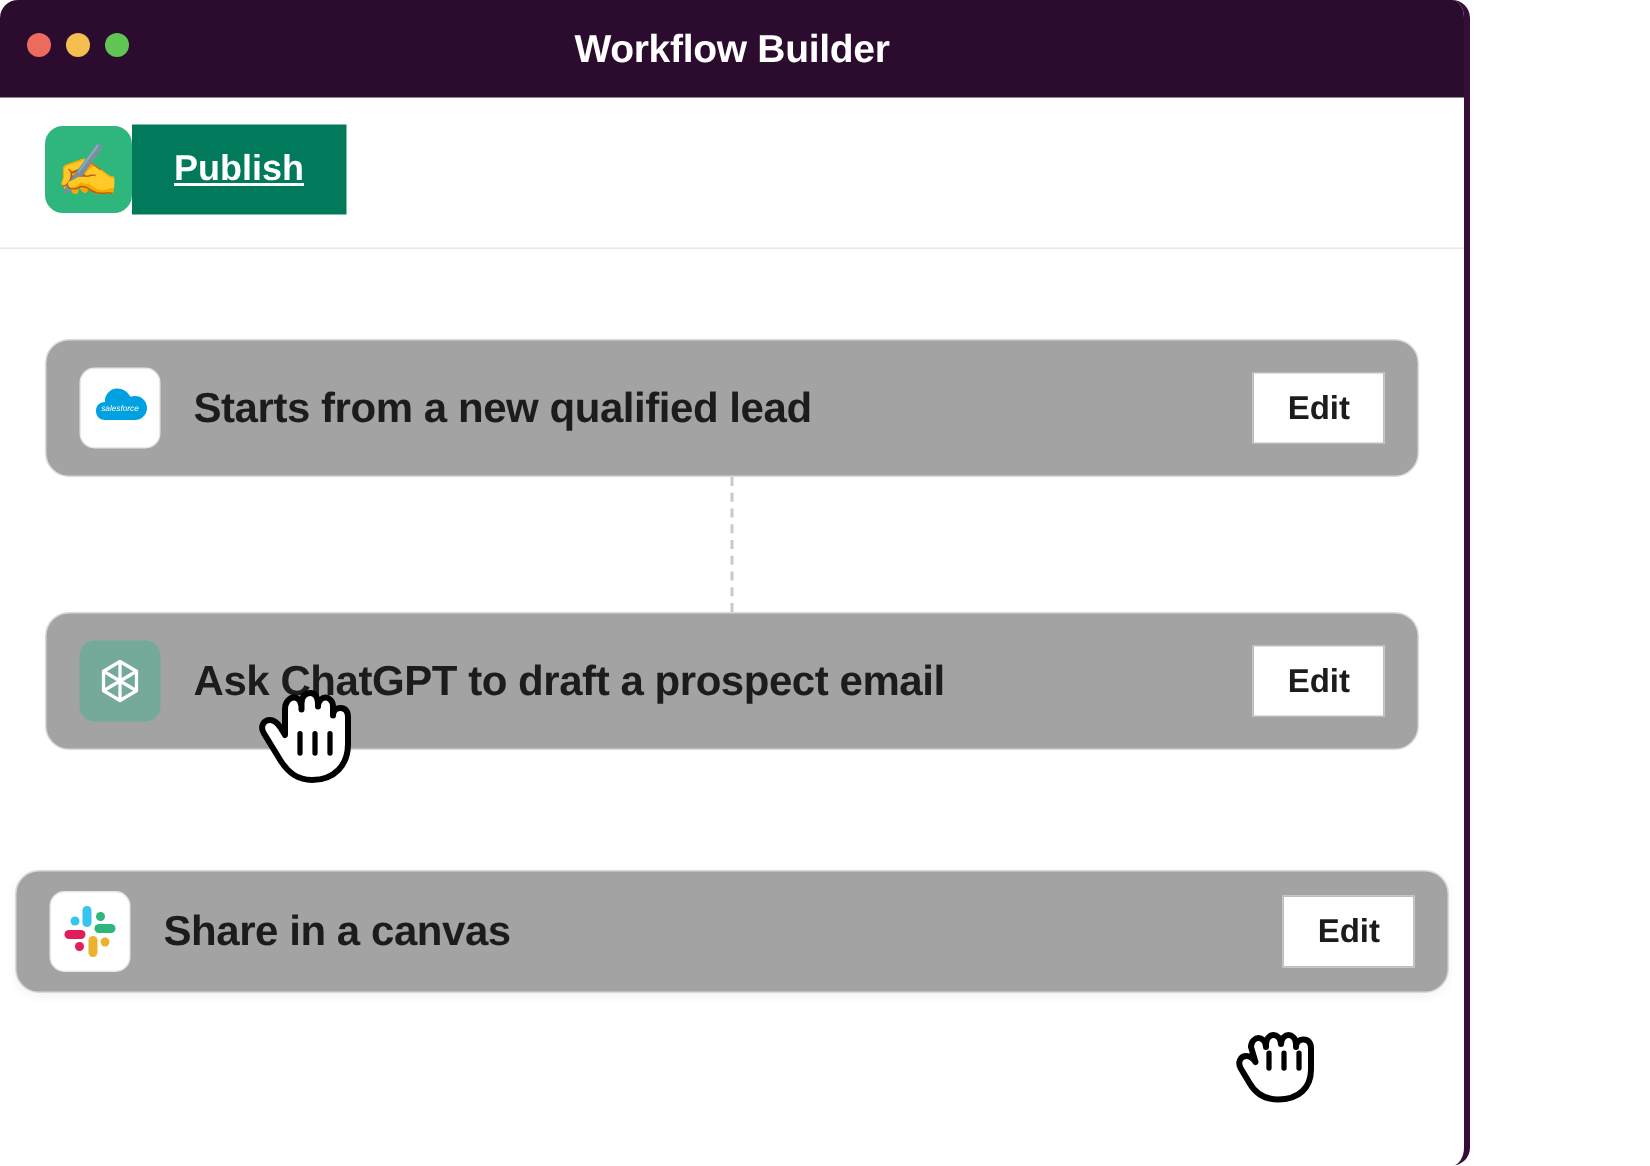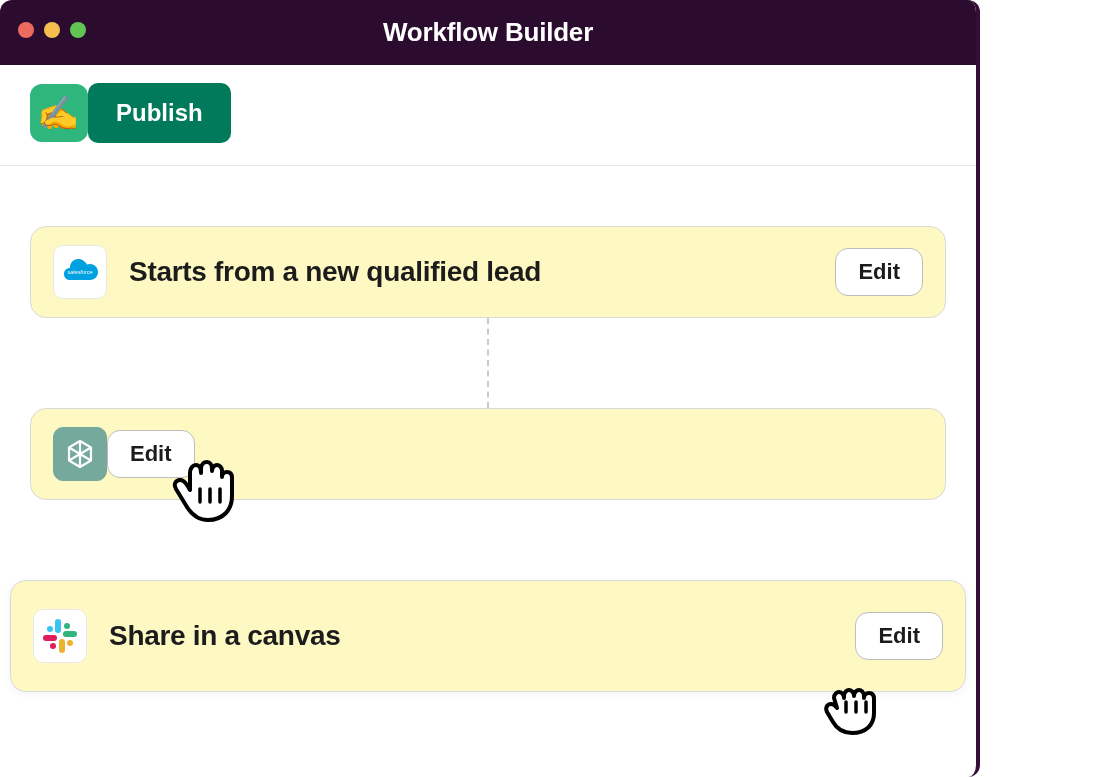--- a/index.html
+++ b/index.html
@@ -70,44 +70,45 @@
       font-size: 38px;
       font-weight: 800;
       color: #1d1c1d;
       letter-spacing: -0.5px;
       flex: 1;
     }
     .publish-btn {
       background: #007a5a;
       color: #fff;
       border: none;
-      border-radius: 10px;
+      border-radius: 0;
       padding: 16px 28px;
       font-size: 24px;
       font-weight: 700;
       cursor: pointer;
+      text-decoration: underline;
     }
     
     .steps {
       padding: 60px 30px 0 30px;
       position: relative;
     }
     .step-card {
       border: 1px solid #d9d9d9;
       border-radius: 16px;
       padding: 18px 22px;
       display: flex;
       align-items: center;
-      background: #fef9c3;
+      background: #a3a3a3;
     }
     .step-card.final {
       margin-left: -20px;
       margin-right: -20px;
       box-shadow: 0 2px 8px rgba(0,0,0,0.05);
-      padding: 28px 22px;
+      padding: 13px 22px;
       justify-content: center;
     }
     .step-icon {
       width: 54px; height: 54px;
       border-radius: 10px;
       border: 1px solid #e8e8e8;
       display: flex;
       align-items: center;
       justify-content: center;
       flex: 0 0 auto;
@@ -122,21 +123,21 @@
       font-size: 28px;
       font-weight: 700;
       color: #1d1c1d;
       flex: 1;
       letter-spacing: -0.3px;
     }
     .edit-btn {
       border: 1px solid #bdbdbd;
       background: #fff;
       color: #1d1c1d;
-      border-radius: 13px;
+      border-radius: 0;
       padding: 10px 22px;
       font-size: 22px;
       font-weight: 700;
       cursor: pointer;
     }
     .connector {
       width: 0;
       height: 90px;
       margin: 0 auto;
       border-left: 2px dashed #c9c9c9;
@@ -191,20 +192,21 @@
 
     <div class="step-card">
       <div class="step-icon openai">
         <svg width="40" height="40" viewBox="0 0 40 40">
           <g fill="none" stroke="#fff" stroke-width="2.2" stroke-linejoin="round">
             <path d="M20 7l11 6.5v13L20 33 9 26.5v-13z"></path>
             <path d="M20 7v13M20 20l11-6.5M20 20L9 13.5M20 20v13M20 20l11 6.5M20 20L9 26.5"></path>
           </g>
         </svg>
       </div>
+      <div class="step-label">Ask ChatGPT to draft a prospect email</div>
       <button class="edit-btn">Edit</button>
     </div>
 
     <div class="gap"></div>
 
     <div class="step-card final">
       <div class="step-icon">
         <svg width="38" height="38" viewBox="0 0 38 38">
           <g>
             <rect x="14" y="2" width="6" height="14" rx="3" fill="#36c5f0"></rect>

